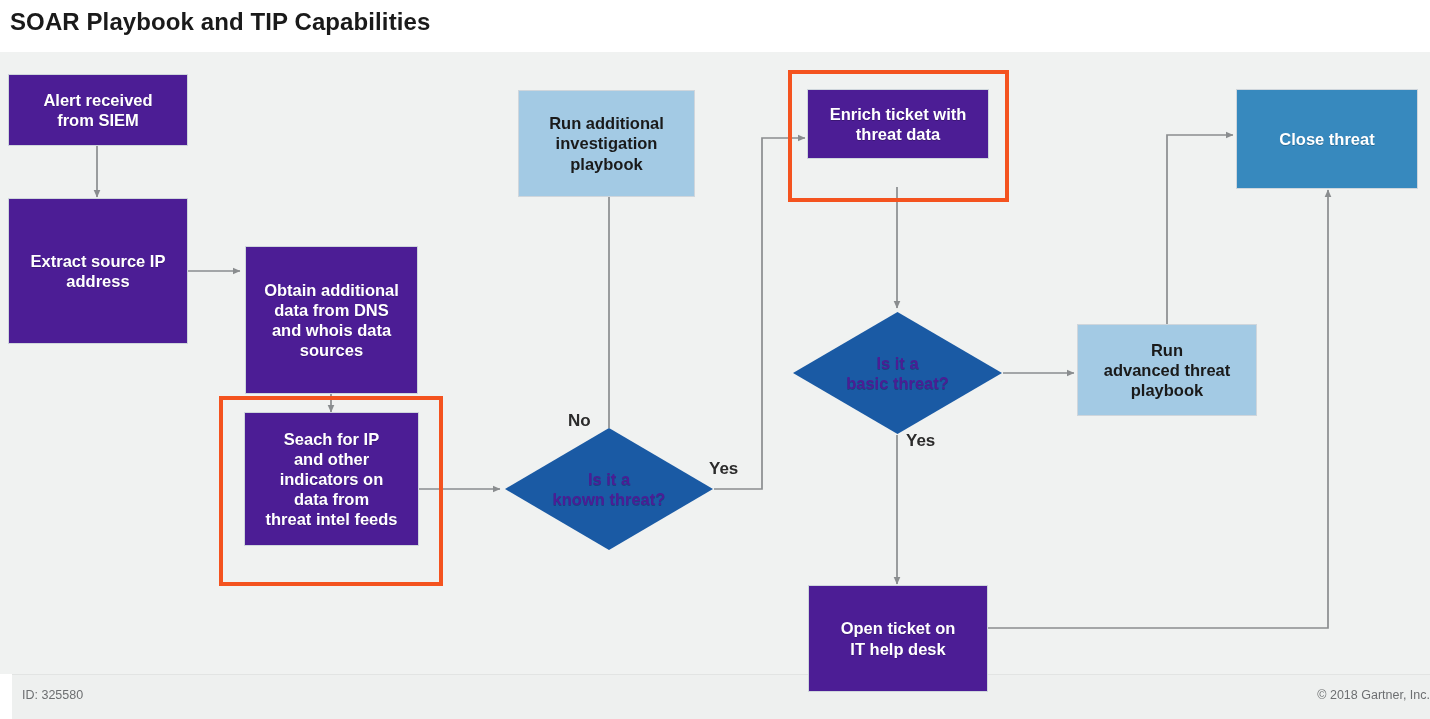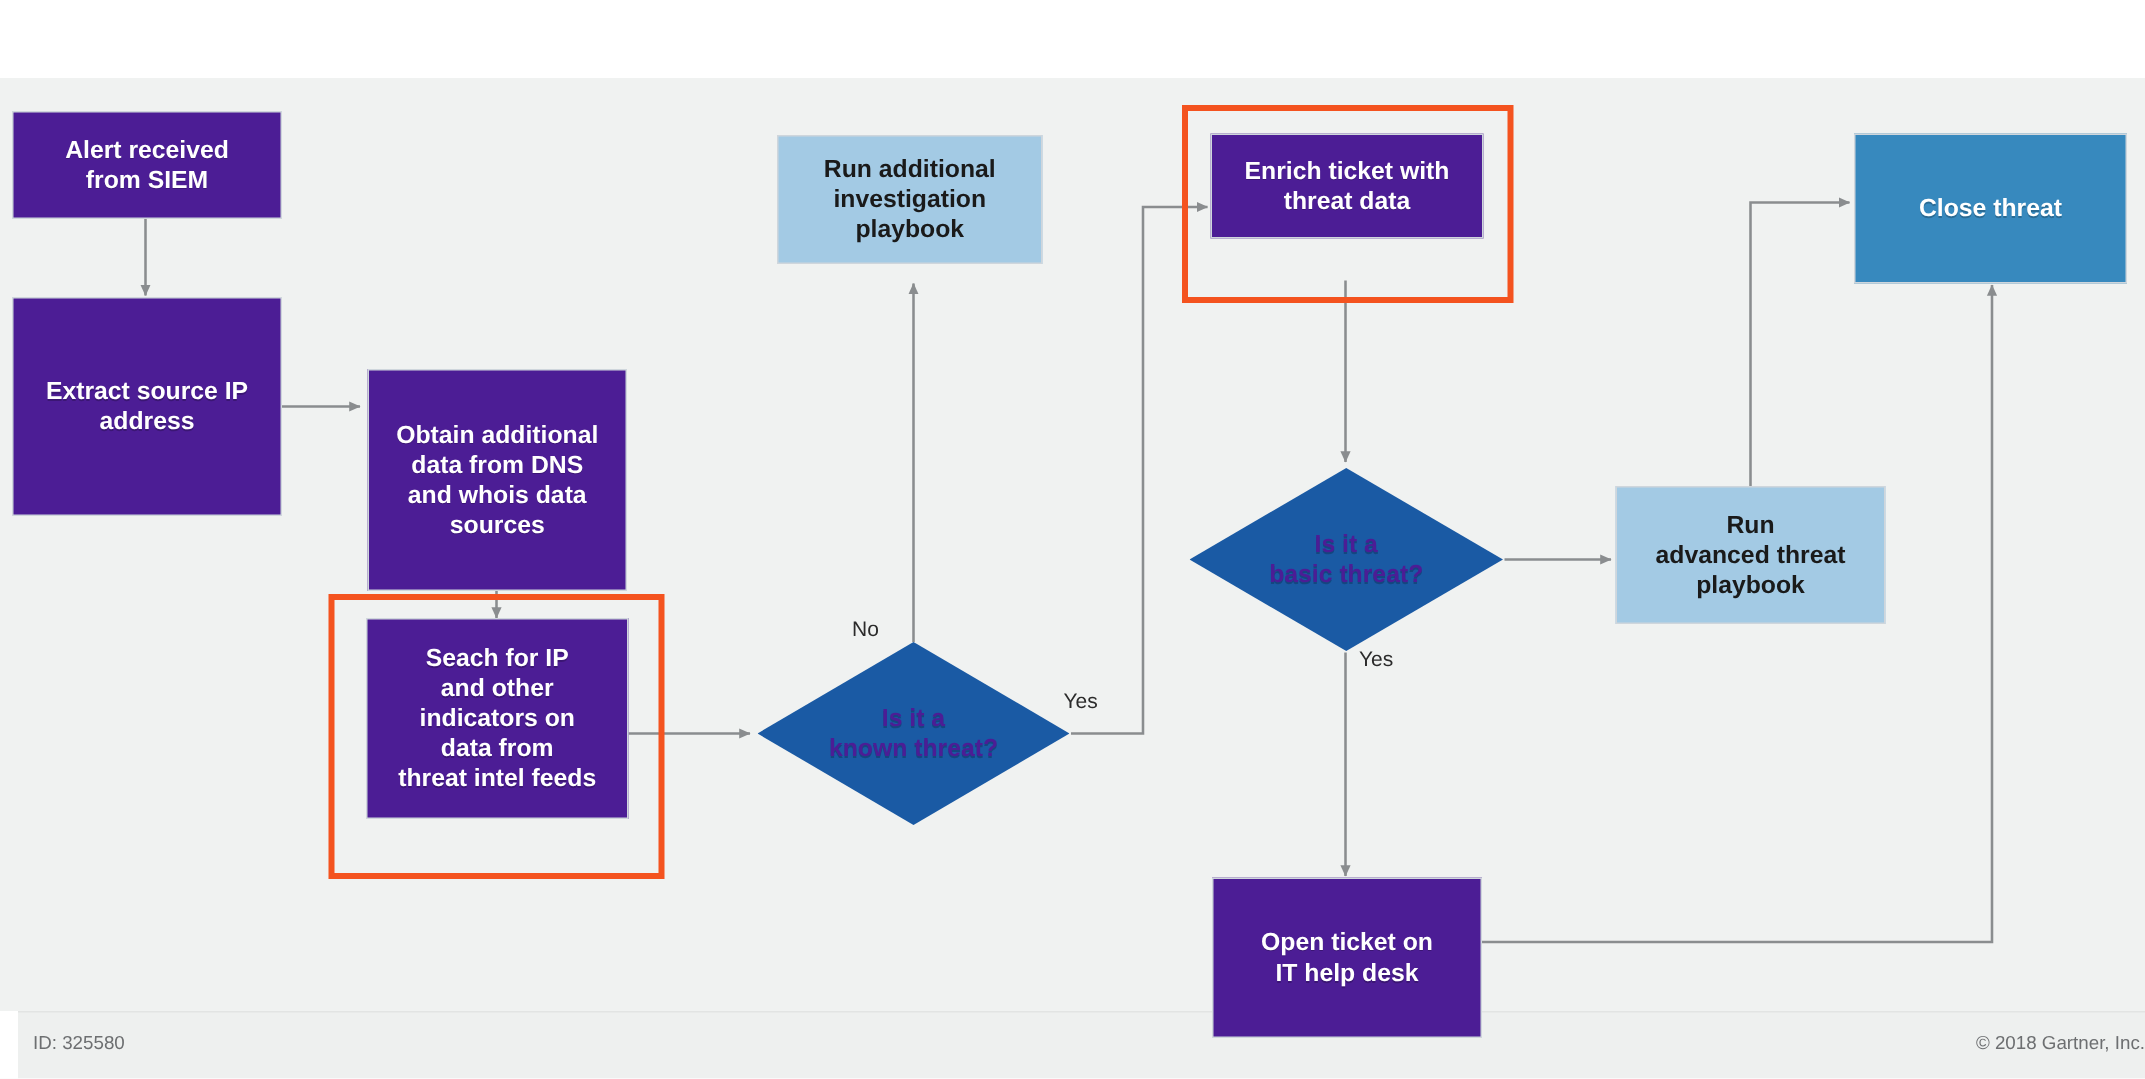--- a/index.html
+++ b/index.html
@@ -100,29 +100,32 @@
     position:absolute;
     border:4px solid #f4531f;
     background:transparent;
     z-index:2;
     box-sizing:border-box;
   }
 
   
   .edge-label{
     position:absolute;z-index:4;
-    font-size:14px;color:#2b2b2b;font-weight:normal;
+    font-size:17px;color:#2b2b2b;font-weight:bold;
     white-space:nowrap;
   }
 </style>
 </head>
 <body>
 
 <div id="root">
 
+  <div id="title-bar">
+    <div id="page-title">SOAR Playbook and TIP Capabilities</div>
+  </div>
 
   <div id="canvas"></div>
 
   <svg id="wires" viewBox="0 0 1430 719" width="1430" height="719">
     <defs>
       <marker id="ah" markerWidth="9" markerHeight="9" refX="7.2" refY="4.5" orient="auto" markerUnits="userSpaceOnUse">
         <path d="M0,1.1 L7.6,4.5 L0,7.9 z" fill="#8a8d8f"></path>
       </marker>
     </defs>
     <g stroke="#8a8d8f" stroke-width="1.7" fill="none">
@@ -168,21 +171,21 @@
 
   <div class="node proc" style="left:244px;top:412px;width:175px;height:134px;justify-content:center;">
     <span>Seach for IP<br>and other<br>indicators on<br>data from<br>threat intel feeds</span>
   </div>
 
   <div class="decision" style="left:505px;top:428px;width:208px;height:122px;">
     <div class="dshape"></div>
     <div class="dtext">Is it a<br>known threat?</div>
   </div>
 
-  <div class="node proc-light" style="left:518px;top:90px;width:177px;height:86px;">
+  <div class="node proc-light" style="left:518px;top:90px;width:177px;height:107px;">
     <span>Run additional<br>investigation<br>playbook</span>
   </div>
 
   <div class="node proc" style="left:807px;top:89px;width:182px;height:70px;">
     <span>Enrich ticket with<br>threat data</span>
   </div>
 
   <div class="decision" style="left:793px;top:312px;width:209px;height:122px;">
     <div class="dshape"></div>
     <div class="dtext">Is it a<br>basic threat?</div>

